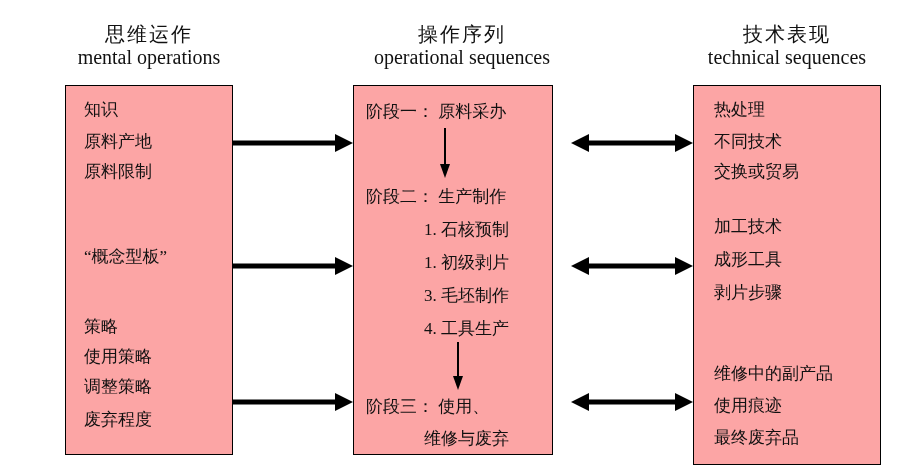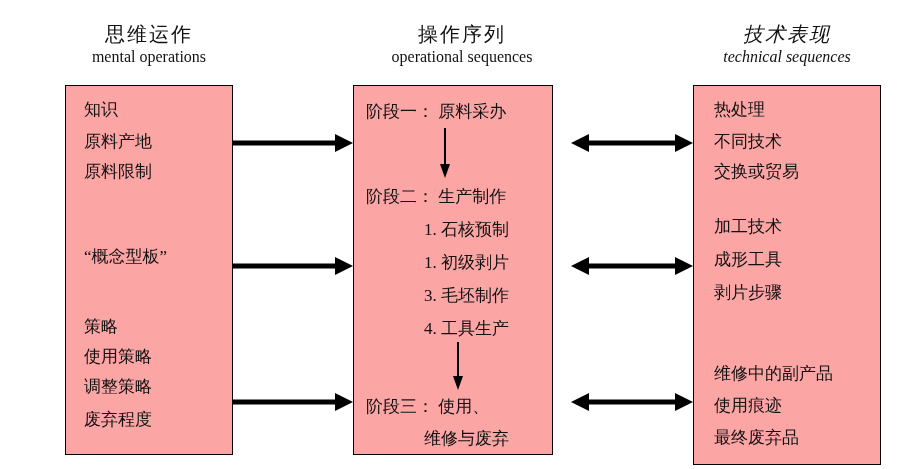--- a/index.html
+++ b/index.html
@@ -10,39 +10,39 @@
     color: #111111;
   }
   .canvas {
     position: relative;
     width: 905px; height: 469px;
     background: #ffffff;
     overflow: hidden;
   }
   .header { position: absolute; text-align: center; }
   .h-zh { font-size: 20px; letter-spacing: 2px; line-height: 24px; }
-  .h-en { font-size: 16px; line-height: 22px; }
+  .h-en { font-size: 20px; line-height: 22px; }
   .box {
     position: absolute;
     border: 1.5px solid #000000;
     background: #fca5a5;
   }
   .item {
     position: absolute;
     font-size: 17px;
     line-height: 22px;
     white-space: nowrap;
   }
   .box-left   { left: 65px;  top: 85px; width: 168px; height: 370px; }
   .box-middle { left: 353px; top: 85px; width: 200px; height: 370px; }
   .box-right  { left: 693px; top: 85px; width: 188px; height: 380px; padding-left: 36px; }
 
   .hdr-left   { left: 47px;  top: 22px; width: 204px; }
   .hdr-middle { left: 352px; top: 22px; width: 220px; }
-  .hdr-right  { left: 687px; top: 22px; width: 200px; font-style: italic; }
+  .hdr-right  { left: 687px; top: 22px; width: 200px; }
 
   svg.arrows {
     position: absolute; left: 0; top: 0;
     width: 905px; height: 469px;
     pointer-events: none;
   }
   svg .ink { fill: #000000; stroke: none; }
   svg .stem { stroke: #000000; stroke-width: 2; }
 </style>
 </head>

